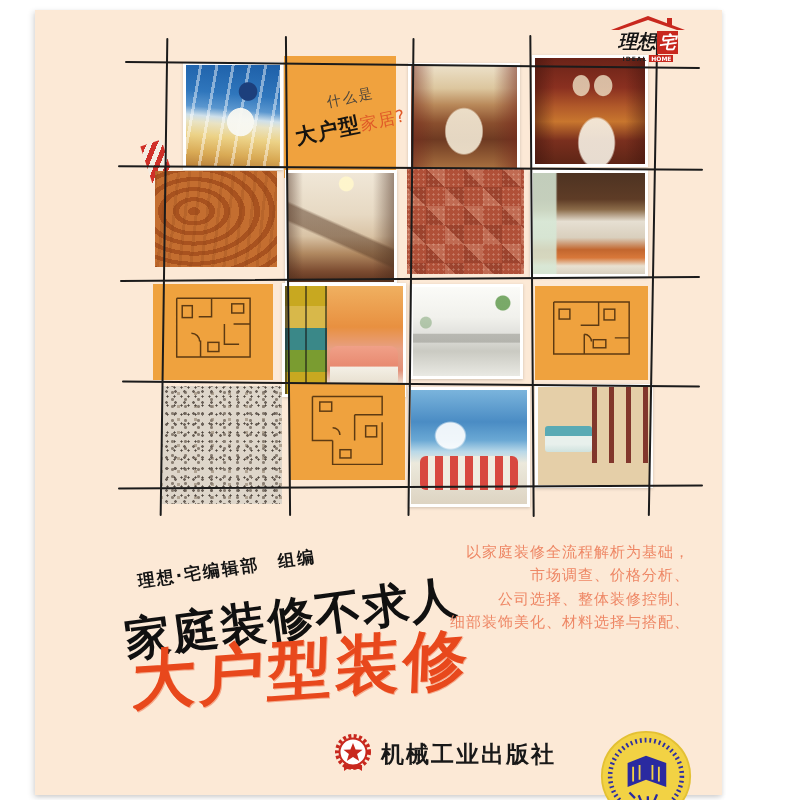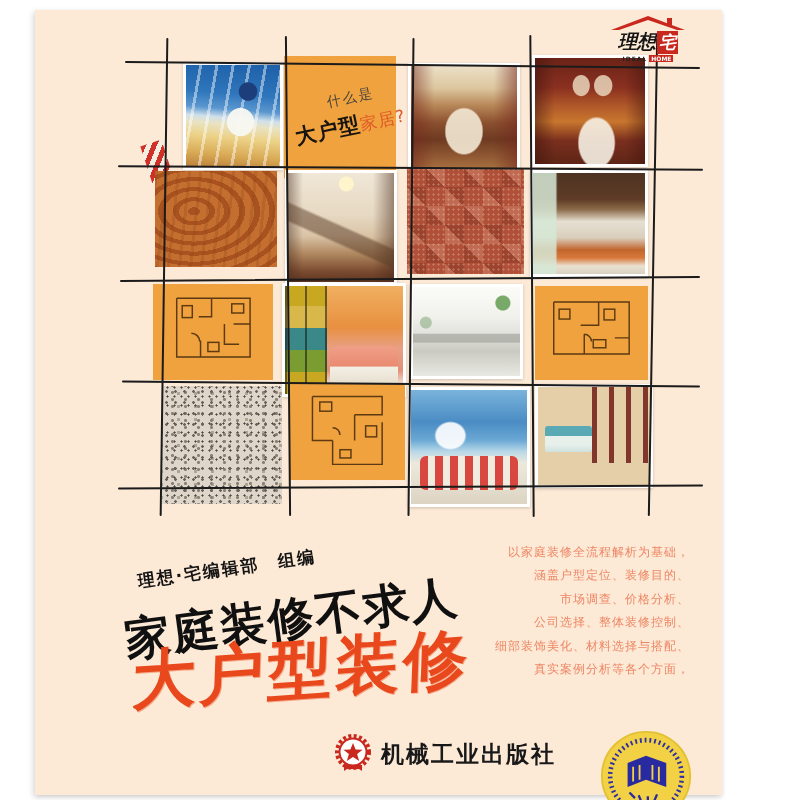--- a/index.html
+++ b/index.html
@@ -132,21 +132,21 @@
   .series-title { position:absolute; left:90px; top:600px; z-index:6;
     font-size:46px; font-weight:900; color:#101010; letter-spacing:2px;
     font-family:"DejaVu Serif", serif;
     transform:rotate(-7.5deg); transform-origin:0 50%; white-space:nowrap; }
   .main-title { position:absolute; left:97px; top:628px; z-index:7;
     font-size:64px; font-weight:900; color:#e8481c; letter-spacing:4px;
     transform:rotate(-4deg) skewX(-6deg); transform-origin:0 50%; white-space:nowrap;
     text-shadow:1px 1px 0 rgba(232,72,28,.4); }
 
   .blurb { position:absolute; right:32px; top:531px; z-index:6; text-align:right;
-    font-size:12px; line-height:23.4px; color:#ee8765; letter-spacing:1px; }
+    font-size:15px; line-height:23.4px; color:#ee8765; letter-spacing:1px; }
   .blurb div { white-space:nowrap; }
 
   
   .publisher { position:absolute; left:297px; top:722px; z-index:6; display:flex; align-items:center; }
   .pub-gear { flex:0 0 auto; margin-right:7px; }
   .pub-names { display:flex; flex-direction:column; align-items:flex-start; }
   .pub-cn { font-size:23px; font-weight:900; color:#181818; letter-spacing:2px; white-space:nowrap; }
   .pub-en { font-size:11.5px; font-weight:bold; color:#181818; letter-spacing:1.2px; white-space:nowrap;
     border-bottom:2px solid #181818; padding-bottom:2px; margin-top:1px; }
 
@@ -248,25 +248,23 @@
     <div class="gl v" style="left:375px;top:28px;height:478px;transform:rotate(.6deg);"></div>
     <div class="gl v" style="left:496px;top:25px;height:482px;transform:rotate(-.4deg);"></div>
     <div class="gl v" style="left:617px;top:28px;height:478px;transform:rotate(1deg);"></div>
 
     <div class="author">理想·宅编辑部　组编</div>
     <div class="series-title">家庭装修不求人</div>
     <div class="main-title">大户型装修</div>
 
     <div class="blurb">
       <div>以家庭装修全流程解析为基础，</div>
-      <div>涵盖户型定位、装修目的、</div>
       <div>市场调查、价格分析、</div>
       <div>公司选择、整体装修控制、</div>
       <div>细部装饰美化、材料选择与搭配、</div>
-      <div>真实案例分析等各个方面，</div>
     </div>
 
     <div class="publisher">
       <svg class="pub-gear" width="42" height="44" viewBox="0 0 42 44">
         <circle cx="21" cy="20" r="16" fill="none" stroke="#c8281e" stroke-width="4" stroke-dasharray="3 2.4"></circle>
         <circle cx="21" cy="20" r="13.5" fill="#fff" stroke="#c8281e" stroke-width="2"></circle>
         <polygon points="21,11 23.6,17.6 30.6,17.8 25.1,22.1 27.2,28.9 21,24.9 14.8,28.9 16.9,22.1 11.4,17.8 18.4,17.6" fill="#c8281e"></polygon>
         <path d="M12,33 h18 v6 l-3,-2 h-12 l-3,2 z" fill="#c8281e"></path>
       </svg>
       <div class="pub-names">

